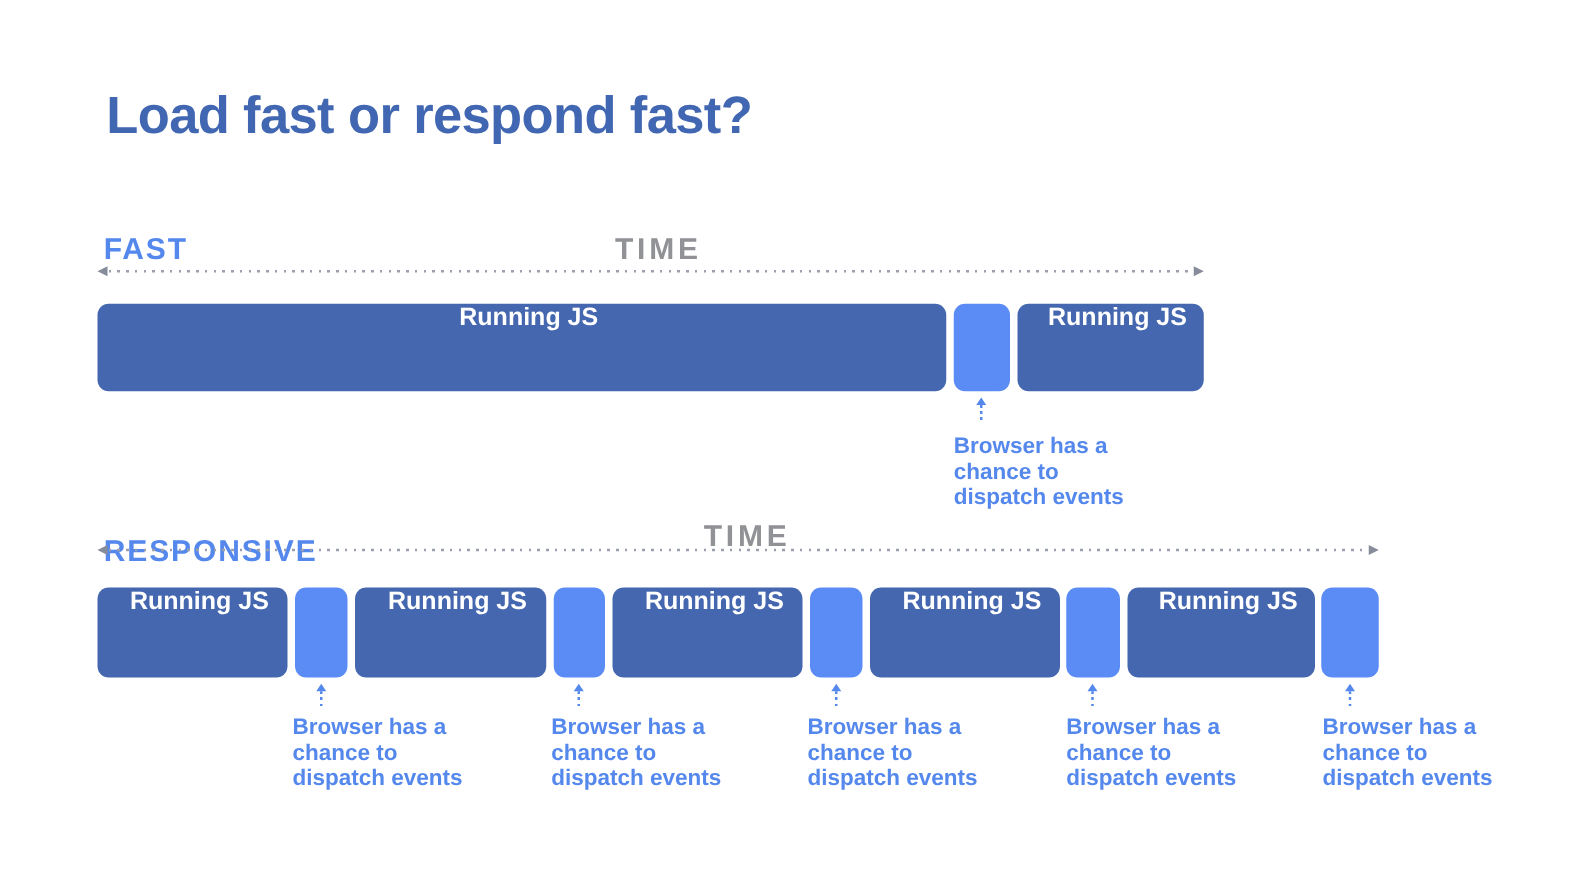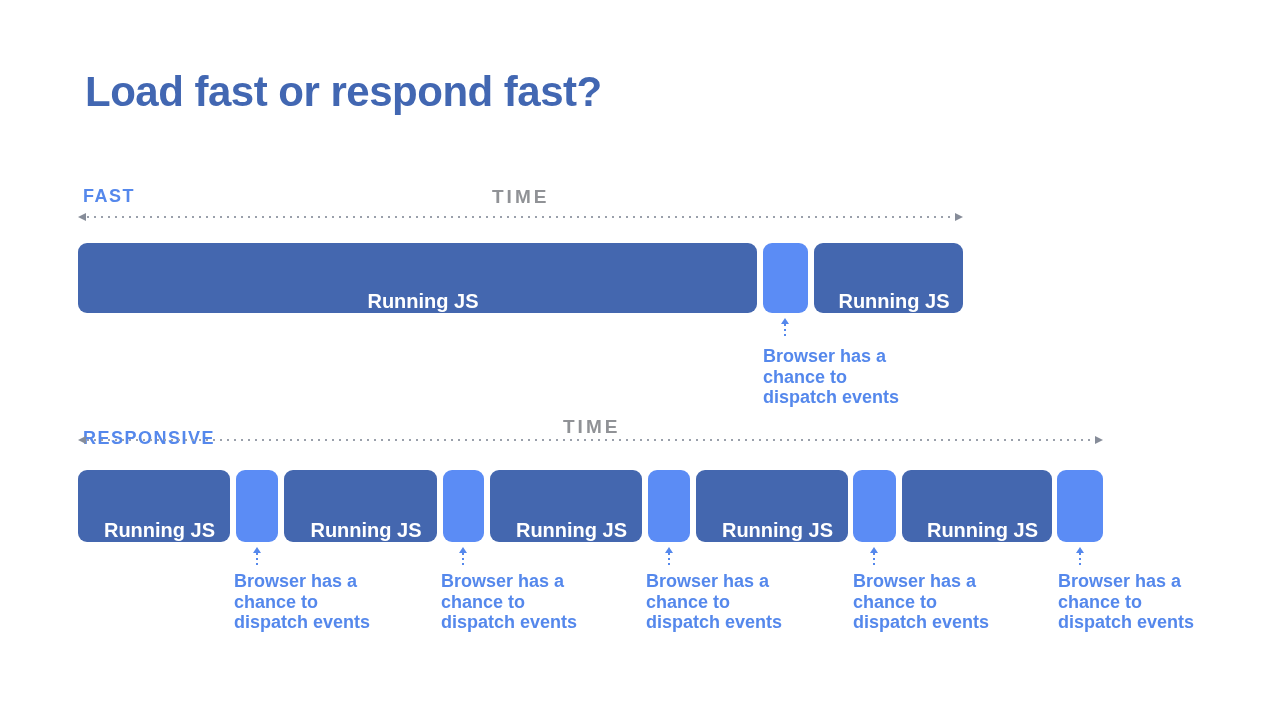--- a/index.html
+++ b/index.html
@@ -18,28 +18,28 @@
     left: 85px;
     top: 68px;
     font-size: 42px;
     font-weight: bold;
     letter-spacing: -0.5px;
     color: var(--title_blue, #4267b2);
   }
 
   .section-label {
     position: absolute;
-    font-size: 18px;
+    font-size: 24px;
     font-weight: bold;
     letter-spacing: 1.5px;
     color: var(--accent_text, #5588ec);
   }
   .time-label {
     position: absolute;
-    font-size: 19px;
+    font-size: 24px;
     font-weight: bold;
     letter-spacing: 3px;
     color: var(--time_gray, #909296);
   }
 
   .axis {
     position: absolute;
     height: 2px;
     background-image: repeating-linear-gradient(
       to right,
@@ -57,21 +57,21 @@
     right: -9px;
     border-top: 4px solid transparent;
     border-bottom: 4px solid transparent;
     border-left: 8px solid var(--arrow_gray, #868c99);
   }
 
   .block {
     position: absolute;
     border-radius: 9px;
     display: flex;
-    align-items: flex-end;
+    align-items: flex-start;
     justify-content: center;
     padding-left: 11px;
   }
   .block.dark { background: var(--dark_blue, #4467af); }
   .block.light { background: var(--light_blue, #5b8cf5); }
   .block-label {
     color: #ffffff;
     font-size: 20px;
     font-weight: bold;
   }

